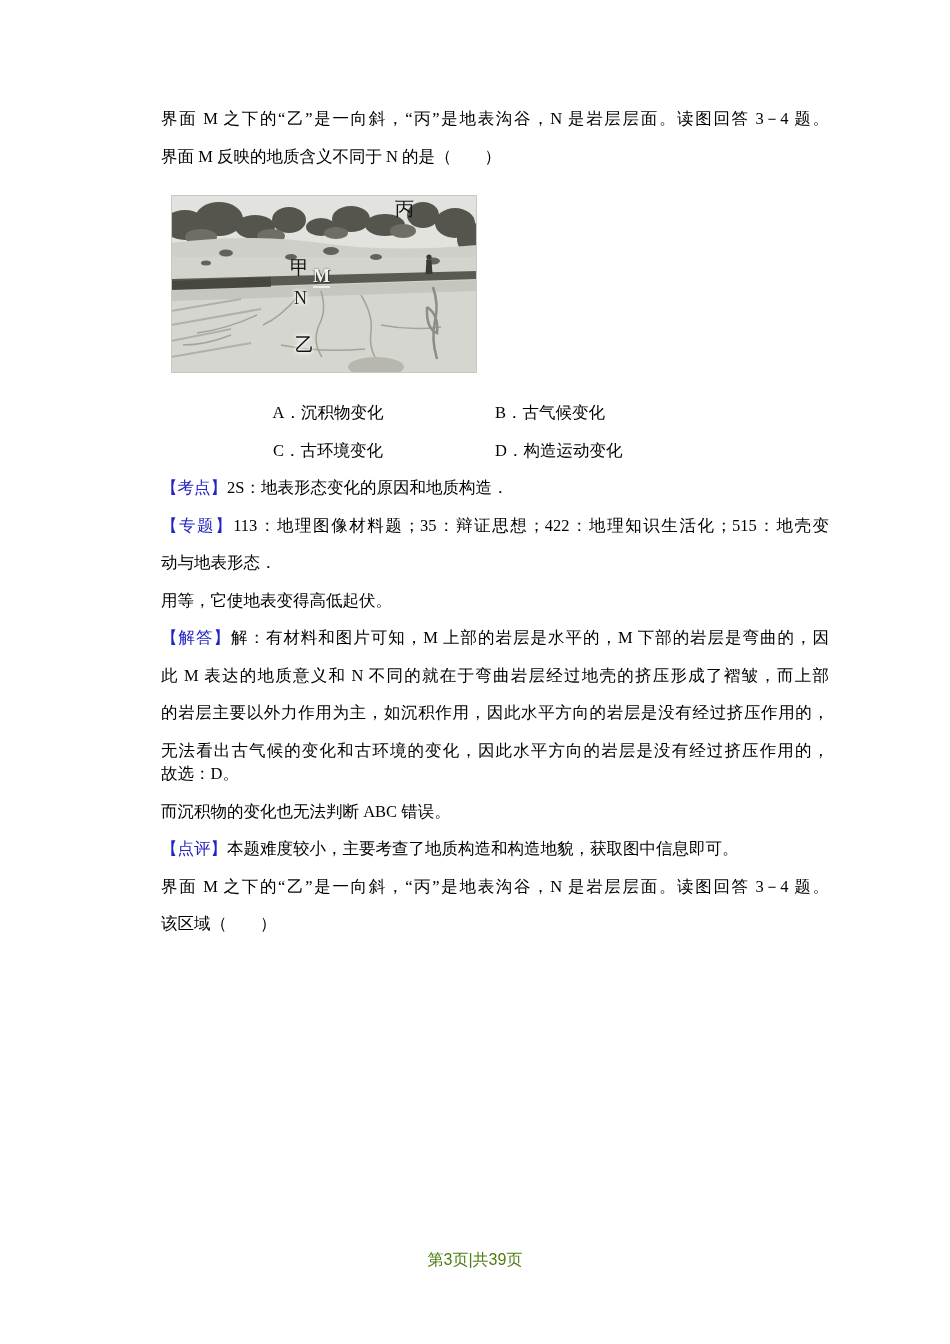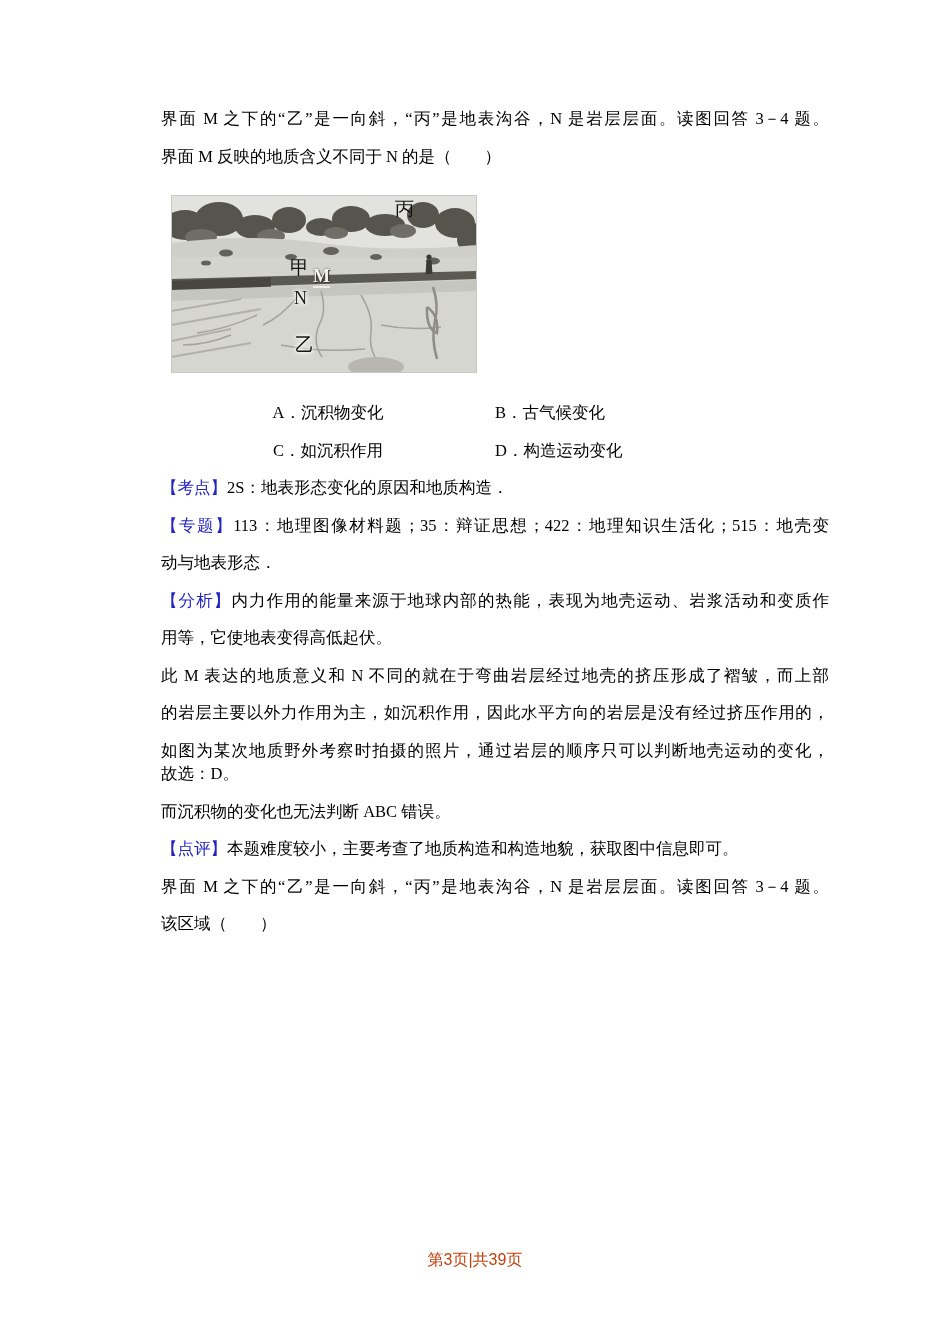--- a/index.html
+++ b/index.html
@@ -30,21 +30,21 @@
         text-shadow:0 0 3px #fff,0 0 5px #fff,0 0 6px #fff;}
   
   .optrow{display:flex;text-align:center;}
   .opt-left{width:334px;flex:0 0 334px;}
   
   .guxuan{margin-top:-14px;}
   .q4-first{margin-left:-24px;}
   .footer{
     position:absolute;top:1246px;left:0;width:950px;text-align:center;
     font-size:16px;line-height:28px;
-    font-family:"Liberation Sans","DejaVu Sans",sans-serif;color:#c2410c;
+    font-family:"Liberation Sans","DejaVu Sans",sans-serif;color:#4d7c0f;
   }
 </style>
 </head>
 <body>
 
 <div class="content">
 
   <div class="ln j">界面 M 之下的“乙”是一向斜，“丙”是地表沟谷，N 是岩层层面。读图回答 3－4 题。</div>
   <div class="ln">界面 M 反映的地质含义不同于 N 的是（　　）</div>
 
@@ -115,40 +115,40 @@
     <div class="plabel pl-m">M</div>
     <div class="plabel pl-n">N</div>
     <div class="plabel pl-yi">乙</div>
   </div>
 
   <div class="optrow">
     <span class="opt-left">A．沉积物变化</span>
     <span>B．古气候变化</span>
   </div>
   <div class="optrow">
-    <span class="opt-left">C．如沉积作用</span>
+    <span class="opt-left">C．古环境变化</span>
     <span>D．构造运动变化</span>
   </div>
 
   <div class="ln">
     <span class="tag">【考点】</span><span>2S：地表形态变化的原因和地质构造．</span>
   </div>
   <div class="ln j">
     <span class="tag">【专题】</span><span>113：地理图像材料题；35：辩证思想；422：地理知识生活化；515：地壳变</span>
   </div>
   <div class="ln">动与地表形态．</div>
 
-  <div class="ln j">
-    <span class="tag">【分析】</span><span>内力作用的能量来源于地球内部的热能，表现为地壳运动、岩浆活动和变质作</span>
-  </div>
   <div class="ln">用等，它使地表变得高低起伏。</div>
 
+  <div class="ln j">
+    <span class="tag">【解答】</span><span>解：有材料和图片可知，M 上部的岩层是水平的，M 下部的岩层是弯曲的，因</span>
+  </div>
   <div class="ln j">此 M 表达的地质意义和 N 不同的就在于弯曲岩层经过地壳的挤压形成了褶皱，而上部</div>
   <div class="ln j">的岩层主要以外力作用为主，如沉积作用，因此水平方向的岩层是没有经过挤压作用的，</div>
-  <div class="ln j">如图为某次地质野外考察时拍摄的照片，通过岩层的顺序只可以判断地壳运动的变化，</div>
+  <div class="ln j">无法看出古气候的变化和古环境的变化，因此水平方向的岩层是没有经过挤压作用的，</div>
   <div class="ln guxuan">故选：D。</div>
   <div class="ln">而沉积物的变化也无法判断 ABC 错误。</div>
 
   <div class="ln">
     <span class="tag">【点评】</span><span>本题难度较小，主要考查了地质构造和构造地貌，获取图中信息即可。</span>
   </div>
 
   <div class="ln j">界面 M 之下的“乙”是一向斜，“丙”是地表沟谷，N 是岩层层面。读图回答 3－4 题。</div>
   <div class="ln">该区域（　　）</div>
 

